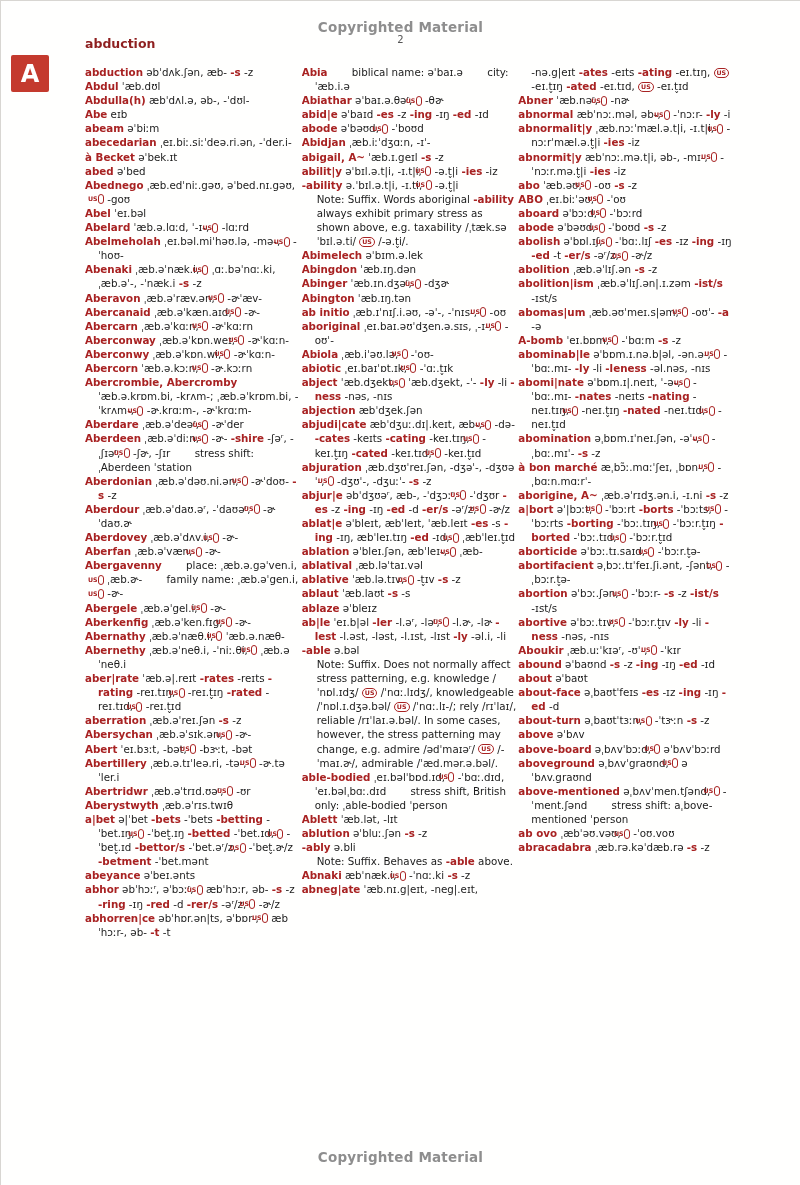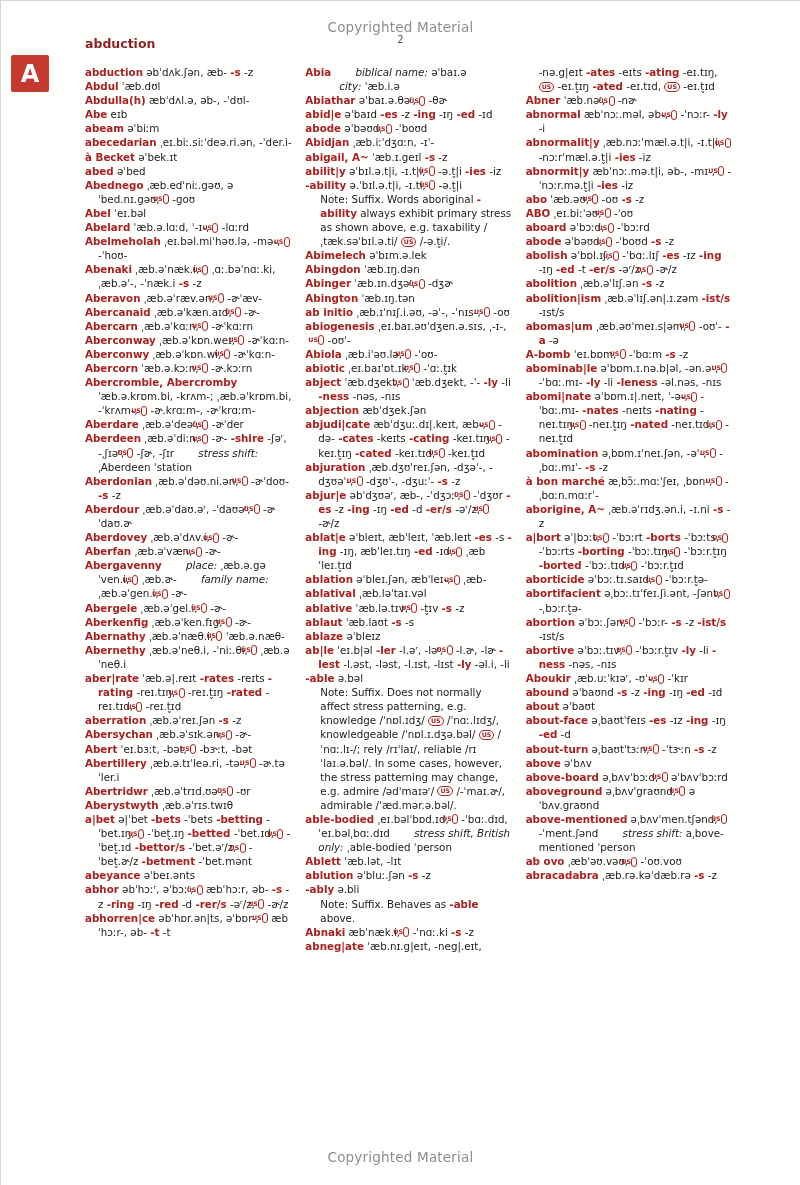--- a/index.html
+++ b/index.html
@@ -1,32 +1,32 @@
 <!DOCTYPE html>
 <html><head>
 <meta charset="utf-8">
 <style>
   html,body{margin:0;padding:0;}
   body{width:800px;height:1185px;background:#f2f1ee;font-family:"DejaVu Sans",sans-serif;}
   .page{position:relative;width:800px;height:1185px;background:#fffffe;border-left:1px solid #d8d6d2;border-top:1px solid #d8d6d2;overflow:hidden;box-sizing:border-box;}
-  .copyright{position:absolute;left:0;width:100%;text-align:center;color:#8e8e8e;font-size:13.5px;font-weight:normal;letter-spacing:.2px;}
+  .copyright{position:absolute;left:0;width:100%;text-align:center;color:#8e8e8e;font-size:13.5px;font-weight:bold;letter-spacing:.2px;}
   .copyright.top{top:18px;}
   .copyright.bottom{top:1148px;}
   .pagenum{position:absolute;top:33px;left:0;width:100%;text-align:center;font-size:10px;color:#555;}
   .guideword{position:absolute;top:35px;left:84px;font-size:12.5px;font-weight:bold;color:#8e1f1f;}
   .tab{position:absolute;top:54px;left:10px;width:38px;height:37px;background:#c43a2e;color:#fff;font-size:24px;font-weight:bold;display:flex;align-items:center;justify-content:center;border-radius:2px;}
-  .columns{position:absolute;top:64px;left:84px;width:648px;height:1080px;display:flex;gap:13px;}
+  .columns{position:absolute;top:64px;left:84px;width:648px;height:1080px;display:flex;gap:2px;}
   .col{flex:1 1 0;overflow:hidden;font-size:10.3px;line-height:14.1px;color:#1a1a1a;}
   p.entry{margin:0;padding-left:13px;text-indent:-13px;}
   p.entry.note{padding-left:15px;text-indent:0;}
   p.entry.cont{text-indent:0;}
   .hw{color:#a82222;font-weight:bold;}
   .rb{color:#a82222;font-weight:bold;}
   .b{font-weight:normal;}
-  .it{font-style:italic;padding-left:21px;}
+  .it{padding-left:21px;}
   .us{display:inline-block;font-size:6.3px;font-weight:bold;color:#a82222;border:1px solid #a82222;border-radius:7px;padding:0 2px;line-height:8px;vertical-align:1.5px;}
 </style>
 </head>
 <body>
 
 <div class="page">
   <div class="copyright top">Copyrighted Material</div>
   <div class="pagenum">2</div>
   <div class="guideword">abduction</div>
   <div class="tab">A</div>
@@ -83,21 +83,21 @@
         <p class="entry"><span class="hw">Abidjan</span><span class="pr"> ˌæb.iːˈdʒɑːn, -ɪˈ-</span></p>
         <p class="entry"><span class="hw">abigail, A~</span><span class="pr"> ˈæb.ɪ.geɪl </span><span class="rb">-s</span><span class="pr"> -z</span></p>
         <p class="entry"><span class="hw">abilit|y</span><span class="pr"> əˈbɪl.ə.t|i, -ɪ.t|i, </span><span class="us">US</span><span class="pr"> -ə.t̬|i </span><span class="rb">-ies</span><span class="pr"> -iz</span></p>
         <p class="entry"><span class="hw">-ability</span><span class="pr"> ə.ˈbɪl.ə.t|i, -ɪ.ti, </span><span class="us">US</span><span class="pr"> -ə.t̬|i</span></p>
         <p class="entry note"><span class="pr">Note: Suffix. Words aboriginal </span><span class="rb">-ability</span><span class="pr"> always exhibit primary stress as shown above, e.g. </span><span class="b">taxability</span><span class="pr"> /ˌtæk.səˈbɪl.ə.ti/ </span><span class="us">US</span><span class="pr"> /-ə.t̬i/.</span></p>
         <p class="entry"><span class="hw">Abimelech</span><span class="pr"> əˈbɪm.ə.lek</span></p>
         <p class="entry"><span class="hw">Abingdon</span><span class="pr"> ˈæb.ɪŋ.dən</span></p>
         <p class="entry"><span class="hw">Abinger</span><span class="pr"> ˈæb.ɪn.dʒəʳ, </span><span class="us">US</span><span class="pr"> -dʒɚ</span></p>
         <p class="entry"><span class="hw">Abington</span><span class="pr"> ˈæb.ɪŋ.tən</span></p>
         <p class="entry"><span class="hw">ab initio</span><span class="pr"> ˌæb.ɪˈnɪʃ.i.əʊ, -əˈ-, -ˈnɪs-, </span><span class="us">US</span><span class="pr"> -oʊ</span></p>
-        <p class="entry"><span class="hw">abiogenesis</span><span class="pr"> ˌeɪ.baɪ.əʊˈdʒen.ə.sɪs, ˌ-ɪ-, </span><span class="us">US</span><span class="pr"> -oʊˈ-</span></p>
+        <p class="entry"><span class="hw">aboriginal</span><span class="pr"> ˌeɪ.baɪ.əʊˈdʒen.ə.sɪs, ˌ-ɪ-, </span><span class="us">US</span><span class="pr"> -oʊˈ-</span></p>
         <p class="entry"><span class="hw">Abiola</span><span class="pr"> ˌæb.iˈəʊ.lə, </span><span class="us">US</span><span class="pr"> -ˈoʊ-</span></p>
         <p class="entry"><span class="hw">abiotic</span><span class="pr"> ˌeɪ.baɪˈɒt.ɪk, </span><span class="us">US</span><span class="pr"> -ˈɑː.t̬ɪk</span></p>
         <p class="entry"><span class="hw">abject</span><span class="pr"> ˈæb.dʒekt, </span><span class="us">US</span><span class="pr"> ˈæb.dʒekt, -ˈ- </span><span class="rb">-ly</span><span class="pr"> -li </span><span class="rb">-ness</span><span class="pr"> -nəs, -nɪs</span></p>
         <p class="entry"><span class="hw">abjection</span><span class="pr"> æbˈdʒek.ʃən</span></p>
         <p class="entry"><span class="hw">abjudi|cate</span><span class="pr"> æbˈdʒuː.dɪ|.keɪt, æb-, </span><span class="us">US</span><span class="pr"> -də- </span><span class="rb">-cates</span><span class="pr"> -keɪts </span><span class="rb">-cating</span><span class="pr"> -keɪ.tɪŋ, </span><span class="us">US</span><span class="pr"> -keɪ.t̬ɪŋ </span><span class="rb">-cated</span><span class="pr"> -keɪ.tɪd, </span><span class="us">US</span><span class="pr"> -keɪ.t̬ɪd</span></p>
         <p class="entry"><span class="hw">abjuration</span><span class="pr"> ˌæb.dʒʊˈreɪ.ʃən, -dʒəˈ-, -dʒʊəˈ-, </span><span class="us">US</span><span class="pr"> -dʒʊˈ-, -dʒuːˈ- </span><span class="rb">-s</span><span class="pr"> -z</span></p>
         <p class="entry"><span class="hw">abjur|e</span><span class="pr"> əbˈdʒʊəʳ, æb-, -ˈdʒɔːʳ, </span><span class="us">US</span><span class="pr"> -ˈdʒʊr </span><span class="rb">-es</span><span class="pr"> -z </span><span class="rb">-ing</span><span class="pr"> -ɪŋ </span><span class="rb">-ed</span><span class="pr"> -d </span><span class="rb">-er/s</span><span class="pr"> -əʳ/z, </span><span class="us">US</span><span class="pr"> -ɚ/z</span></p>
         <p class="entry"><span class="hw">ablat|e</span><span class="pr"> əˈbleɪt, æbˈleɪt, ˈæb.leɪt </span><span class="rb">-es</span><span class="pr"> -s </span><span class="rb">-ing</span><span class="pr"> -ɪŋ, æbˈleɪ.tɪŋ </span><span class="rb">-ed</span><span class="pr"> -ɪd, </span><span class="us">US</span><span class="pr"> ˌæbˈleɪ.t̬ɪd</span></p>
         <p class="entry"><span class="hw">ablation</span><span class="pr"> əˈbleɪ.ʃən, æbˈleɪ-, </span><span class="us">US</span><span class="pr"> ˌæb-</span></p>
         <p class="entry"><span class="hw">ablatival</span><span class="pr"> ˌæb.ləˈtaɪ.vəl</span></p>

